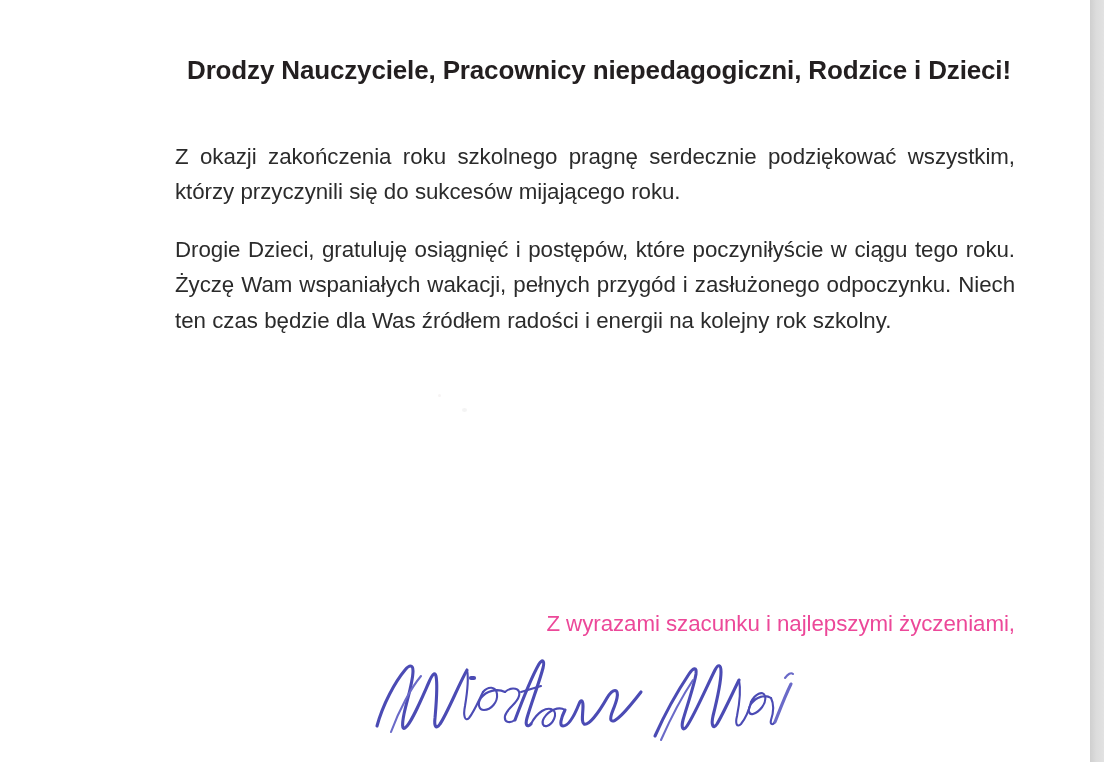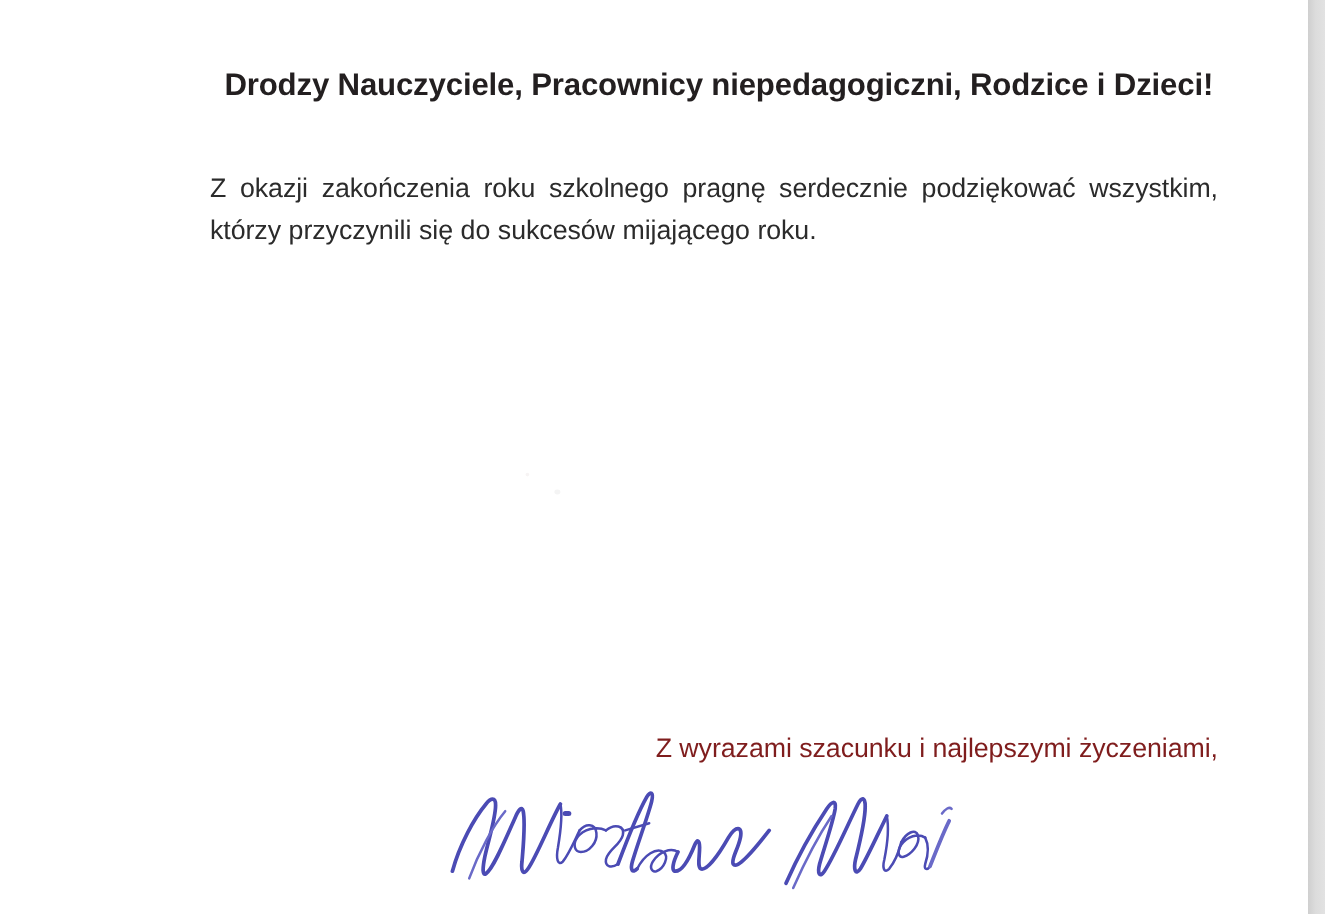--- a/index.html
+++ b/index.html
@@ -85,21 +85,21 @@
     width: 840px;
     text-align: right;
     padding-right: 0;
   }
 
   .closing-line {
     display: inline-block;
     margin: 0;
     font-size: 22.3px;
     line-height: 32px;
-    color: #7f1d1d;
+    color: #ec4899;
     letter-spacing: -0.05px;
     white-space: nowrap;
   }
 
   .signature-wrap {
     position: absolute;
     top: 648px;
     left: 355px;
     width: 440px;
     height: 114px;
@@ -136,20 +136,21 @@
 <body>
 
 <div class="page">
 
   <div class="content">
 
     <h1 class="letter-heading">Drodzy Nauczyciele, Pracownicy niepedagogiczni, Rodzice i Dzieci!</h1>
 
     <div class="body-block">
       <p class="para">Z okazji zakończenia roku szkolnego pragnę serdecznie podziękować wszystkim, którzy przyczynili się do sukcesów mijającego roku.</p>
+      <p class="para">Drogie Dzieci, gratuluję osiągnięć i postępów, które poczyniłyście w ciągu tego roku. Życzę Wam wspaniałych wakacji, pełnych przygód i zasłużonego odpoczynku. Niech ten czas będzie dla Was źródłem radości i energii na kolejny rok szkolny.</p>
     </div>
 
     <div class="closing">
       <span class="closing-line">Z wyrazami szacunku i najlepszymi życzeniami,</span>
     </div>
 
   </div>
 
   <div class="speck speck-a"></div>
   <div class="speck speck-b"></div>

